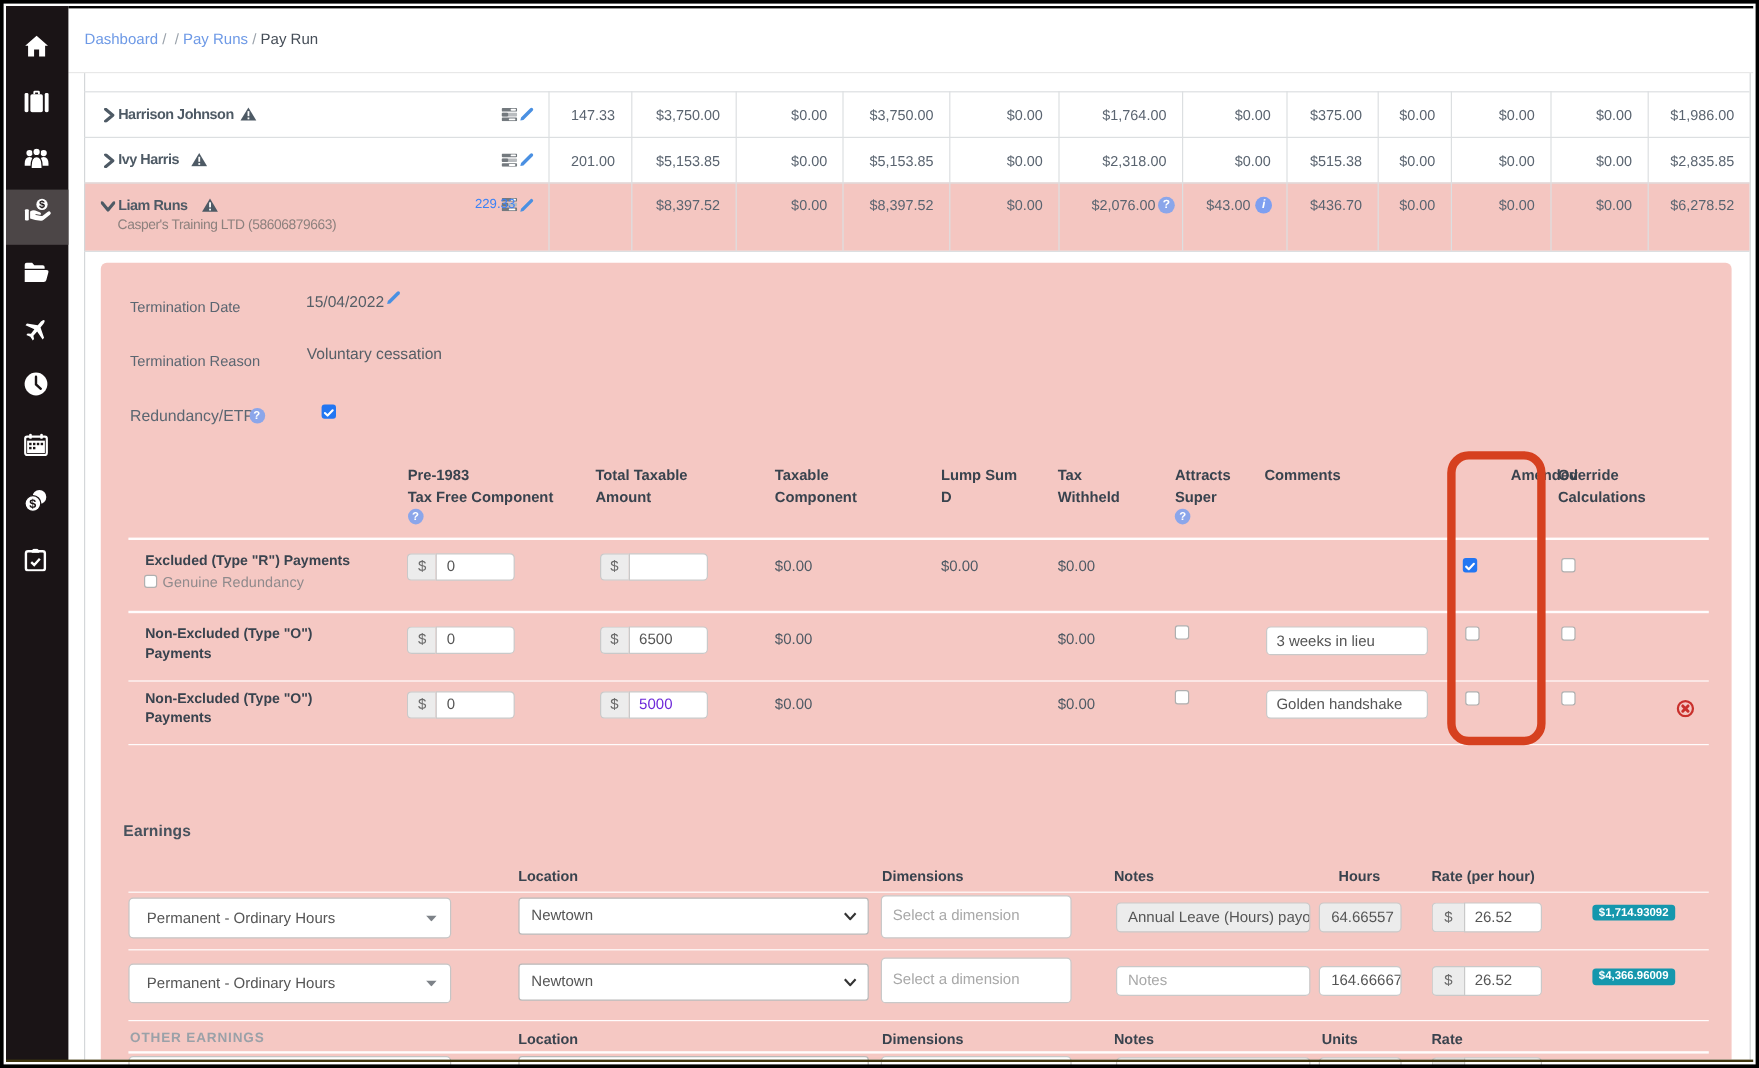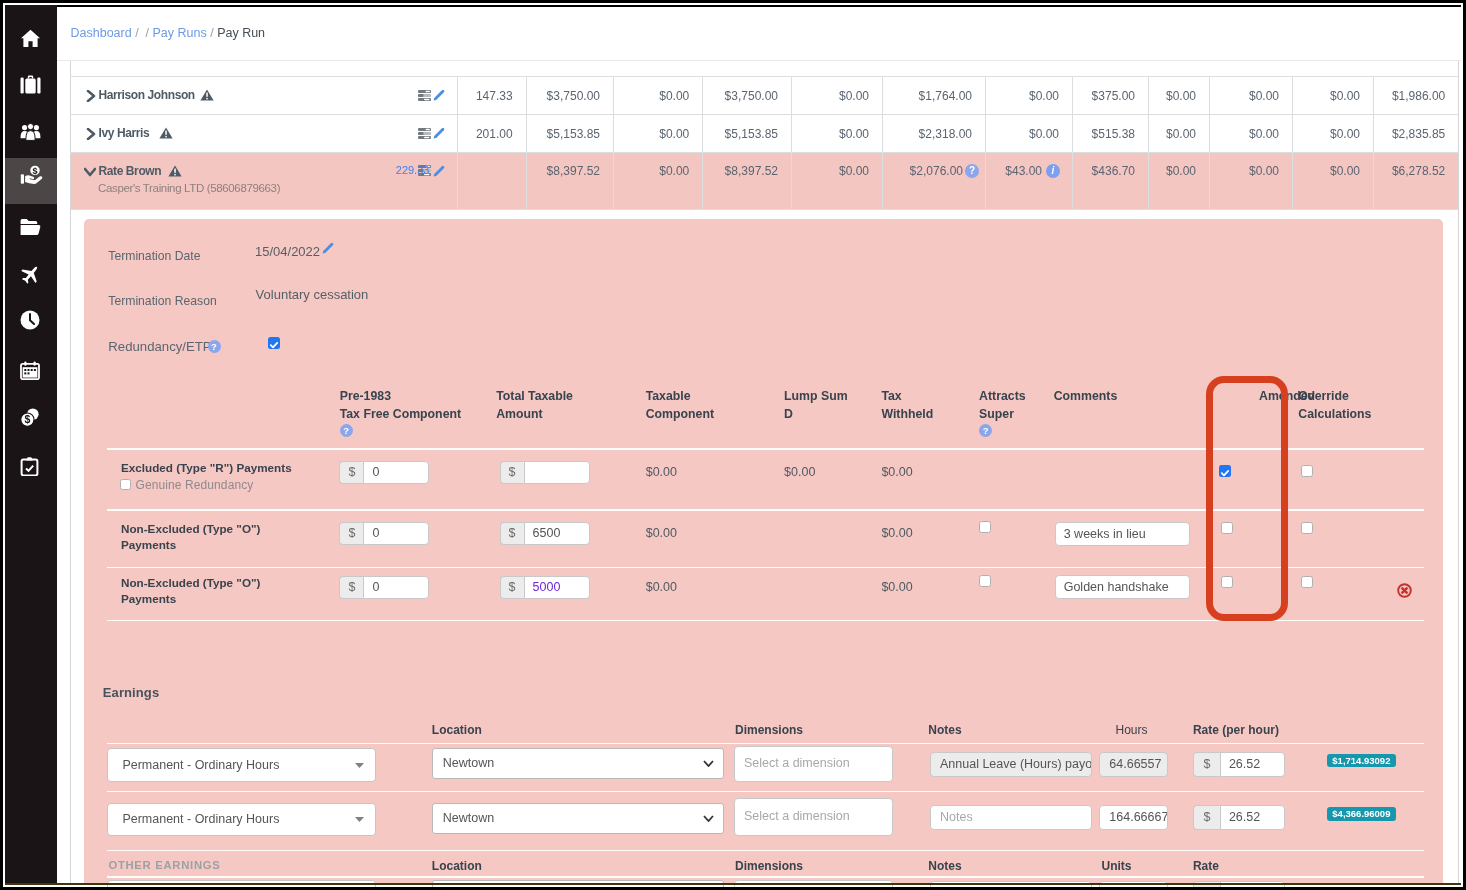--- a/index.html
+++ b/index.html
@@ -109,21 +109,21 @@
   </svg>
 <div class="a" style="left:98.5px;top:126.3px;font-size:12px;color:#4e5a65;font-weight:bold;letter-spacing:-0.4px;white-space:nowrap;z-index:4;">Ivy Harris</div>
 <svg class="a" style="left:158.8px;top:127.4px;z-index:3;" width="14" height="12" viewBox="0 0 14 12">
 <path d="M7 0.5 L13.6 11.5 L0.4 11.5 Z" fill="#4e5a65"></path>
     <rect x="6.3" y="3.6" width="1.5" height="4.2" fill="#fff"></rect>
     <rect x="6.3" y="8.9" width="1.5" height="1.5" fill="#fff"></rect>
   </svg>
 <svg class="a" style="left:83.8px;top:167.10000000000002px;z-index:3;" width="12" height="10" viewBox="0 0 12 10">
     <path d="M1 2 L6 8 L11 2" stroke="#4e5a65" stroke-width="2.6" fill="none" stroke-linecap="round" stroke-linejoin="round"></path>
   </svg>
-<div class="a" style="left:98.5px;top:164.3px;font-size:12px;color:#4e5a65;font-weight:bold;letter-spacing:-0.4px;white-space:nowrap;z-index:4;">Rate Brown</div>
+<div class="a" style="left:98.5px;top:164.3px;font-size:12px;color:#4e5a65;font-weight:bold;letter-spacing:-0.4px;white-space:nowrap;z-index:4;">Liam Runs</div>
 <svg class="a" style="left:168.2px;top:165.4px;z-index:3;" width="14" height="12" viewBox="0 0 14 12">
 <path d="M7 0.5 L13.6 11.5 L0.4 11.5 Z" fill="#4e5a65"></path>
     <rect x="6.3" y="3.6" width="1.5" height="4.2" fill="#fff"></rect>
     <rect x="6.3" y="8.9" width="1.5" height="1.5" fill="#fff"></rect>
   </svg>
 <div class="a" style="left:98px;top:182.0px;font-size:11.5px;color:#8d817e;letter-spacing:-0.35px;white-space:nowrap;z-index:4;">Casper's Training LTD (58606879663)</div>
 <svg class="a" style="left:418px;top:89.5px;z-index:3;" width="13" height="11" viewBox="0 0 13 11">
 <rect x="0" y="0" width="13" height="3" rx="1" fill="#73797e"></rect>
     <rect x="7.5" y="0.7" width="4.5" height="1.6" rx="0.8" fill="#fff"></rect>
 <rect x="0" y="4" width="13" height="3" rx="1" fill="#b9bcbf"></rect>
@@ -273,21 +273,21 @@
 <svg class="a" style="left:1397.3px;top:583px;z-index:4;" width="15" height="15" viewBox="0 0 15 15">
 <circle cx="7.5" cy="7.5" r="6.3" fill="none" stroke="#c9302c" stroke-width="1.9"></circle>
 <path d="M5.3 5.3 L9.7 9.7 M9.7 5.3 L5.3 9.7" stroke="#c9302c" stroke-width="2.5" stroke-linecap="round"></path>
   </svg>
 <div class="a" style="left:1205.8px;top:375.8px;width:81.8px;height:245.2px;border:7px solid #d6401f;border-radius:18px;box-sizing:border-box;z-index:10;"></div>
 <div class="a" style="left:102.8px;top:684.8px;font-size:13px;color:#47525d;font-weight:bold;letter-spacing:0.1px;white-space:nowrap;z-index:4;">Earnings</div>
 <div class="a" style="left:108.4px;top:722.8px;font-size:11.3px;color:#9aa1a8;font-weight:bold;letter-spacing:0.7px;white-space:nowrap;z-index:4;margin-top:32px;">HOURLY EARNINGS</div>
 <div class="a" style="left:431.8px;top:722.8px;font-size:12px;color:#39434e;font-weight:bold;white-space:nowrap;z-index:4;">Location</div>
 <div class="a" style="left:735px;top:722.8px;font-size:12px;color:#39434e;font-weight:bold;white-space:nowrap;z-index:4;">Dimensions</div>
 <div class="a" style="left:928.3px;top:722.8px;font-size:12px;color:#39434e;font-weight:bold;white-space:nowrap;z-index:4;">Notes</div>
-<div class="a" style="left:1101.5px;top:722.8px;font-size:12px;color:#39434e;font-weight:normal;white-space:nowrap;z-index:4;padding-left:14px;">Hours</div>
+<div class="a" style="left:1101.5px;top:722.8px;font-size:12px;color:#39434e;font-weight:bold;white-space:nowrap;z-index:4;padding-left:14px;">Hours</div>
 <div class="a" style="left:1192.9px;top:722.8px;font-size:12px;color:#39434e;font-weight:bold;white-space:nowrap;z-index:4;">Rate (per hour)</div>
 <div class="a" style="left:107px;top:742.9px;width:1317px;height:1.5px;background:rgba(255,255,255,0.95);z-index:3;"></div>
 <div class="a" style="left:107.4px;top:748px;width:268.7px;height:33.5px;background:#fff;border:1px solid #c5c5c5;border-radius:4px;box-sizing:border-box;z-index:4;">
 <div style="position:absolute;left:14px;top:50%;transform:translateY(-50%);font-size:12.5px;color:#555;white-space:nowrap;">Permanent - Ordinary Hours</div>
 <svg style="position:absolute;right:11px;top:50%;margin-top:-2px;" width="9" height="5" viewBox="0 0 9 5">
       <path d="M0 0 L4.5 5 L9 0 Z" fill="#7d8288"></path>
     </svg>
   </div>
 <div class="a" style="left:431.8px;top:747.5px;width:292px;height:31px;background:#fff;border:1px solid #b9b9b9;border-radius:3px;box-sizing:border-box;z-index:4;">
 <div style="position:absolute;left:10px;top:50%;transform:translateY(-50%);font-size:12.5px;color:#555;white-space:nowrap;">Newtown</div>

